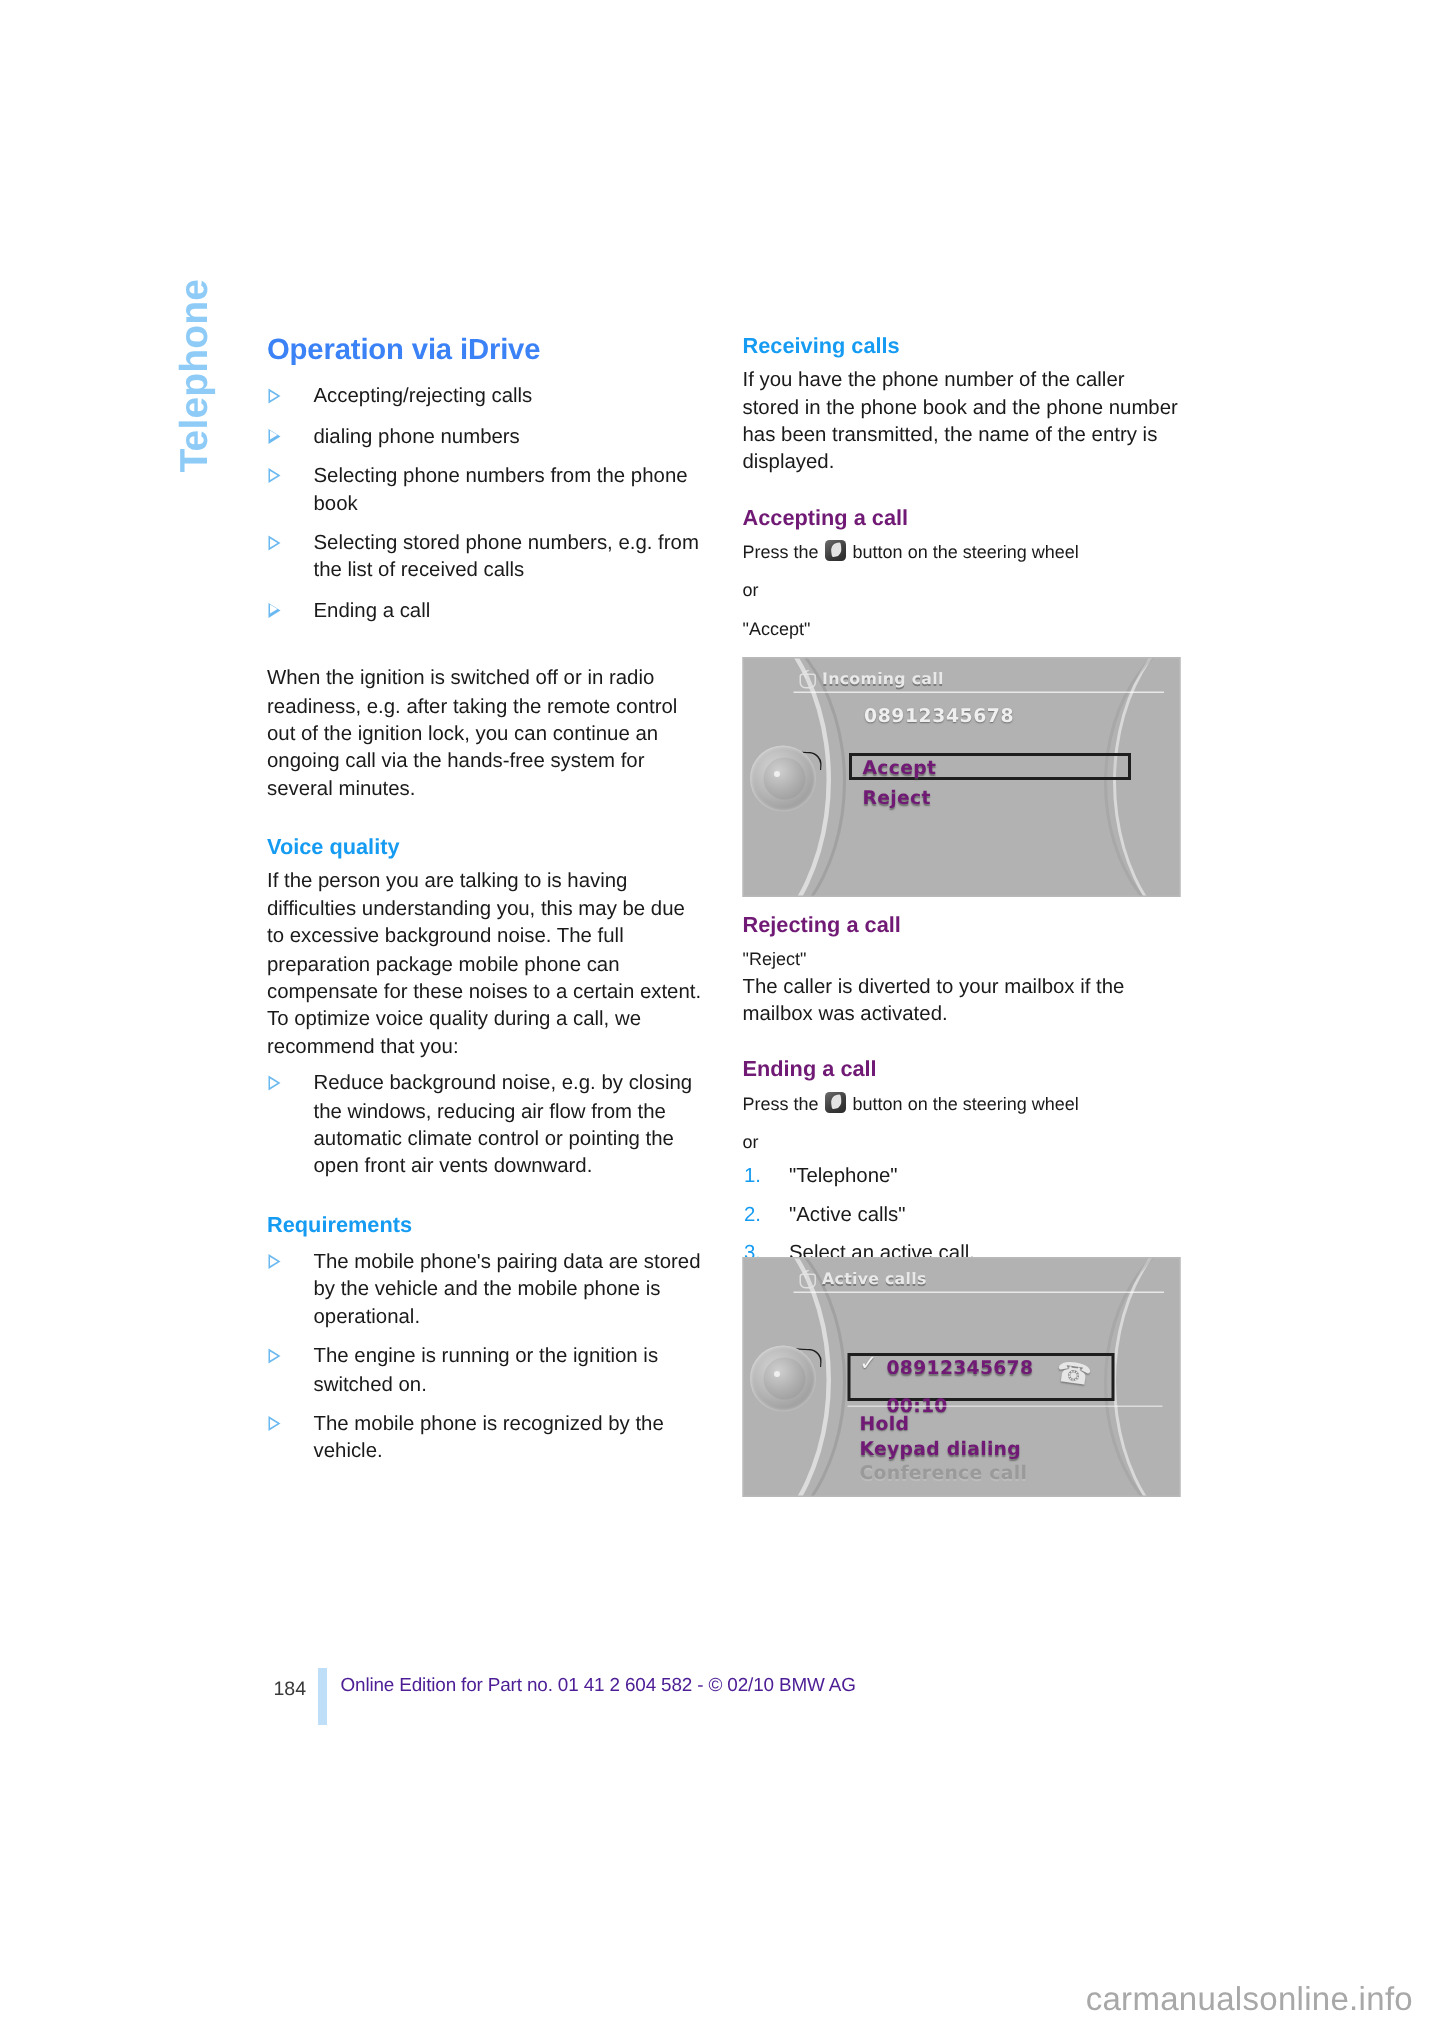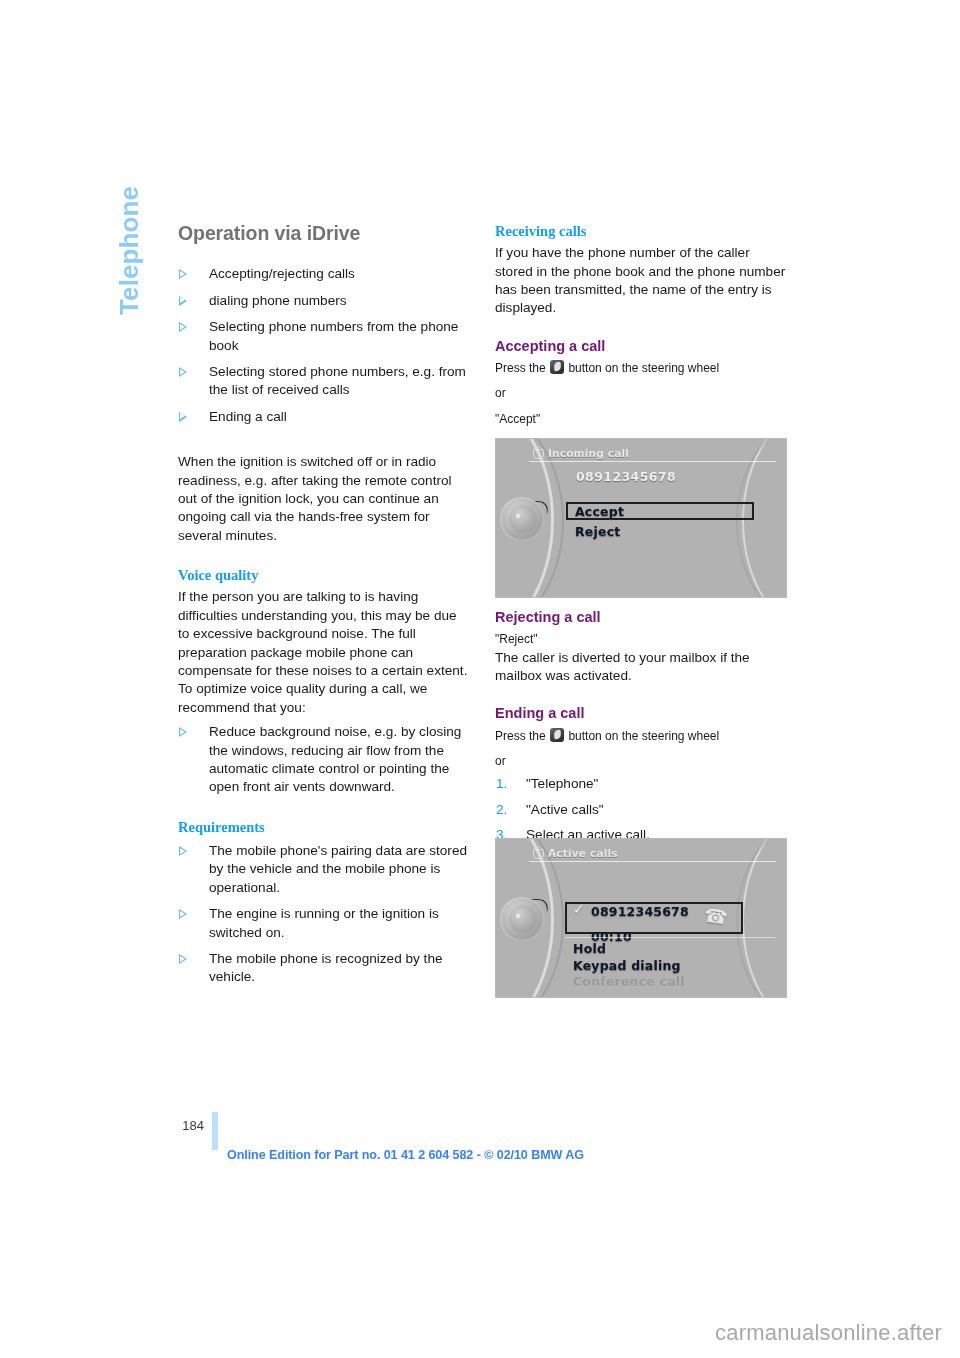--- a/index.html
+++ b/index.html
@@ -61,32 +61,31 @@
     position: absolute;
     top: 0;
     width: 292px;
   }
   .col-left  { left: 0; }
   .col-right { left: 317px; }
 
   h1.heading {
     font-size: 19.5px;
     font-weight: bold;
-    color: #737373;
-    margin: 0 0 20px 0;
+    color: #3b82f6;
+    margin: 0 0 10px 0;
     line-height: 1.2;
     letter-spacing: -0.1px;
   }
   h2.subheading {
     font-size: 14.5px;
     font-weight: bold;
     color: #159cf2;
     margin: 21px 0 4px 0;
     line-height: 1.25;
-    font-family: Liberation Serif, serif;
   }
   h3.subsubheading {
     font-size: 14.5px;
     font-weight: bold;
     color: #701a75;
     margin: 19px 0 4px 0;
     line-height: 1.25;
   }
   p.para {
     font-size: 13.6px;
@@ -266,21 +265,21 @@
     border: 2px solid #1e1e1e;
     background: rgba(176,176,176,0.15);
   }
   .sel-box-1 { left: 37px; top: 57px; width: 188px; height: 18px; }
   .sel-box-2 { left: 36px; top: 57px; width: 178px; height: 32px; }
 
   .idrive-item {
     position: absolute;
     font-size: 12.5px;
     font-weight: bold;
-    color: #0f172a;
+    color: #701a75;
     text-shadow: 0 1px 1px rgba(80,80,80,0.7);
     letter-spacing: 0.2px;
     white-space: nowrap;
   }
   .it-accept  { left: 46px; top: 59px; }
   .it-reject  { left: 46px; top: 79px; }
 
   .it-callnum { left: 62px; top: 59px; }
   .it-calltime{ left: 62px; top: 84px; }
   .it-hold    { left: 44px; top: 96px; }
@@ -371,24 +370,24 @@
   .folio-bar {
     position: absolute;
     left: 34px; top: 0;
     width: 6px;
     height: 38px;
     background: #bfdff8;
   }
   .footer-text {
     position: absolute;
     left: 49px;
-    top: 36px;
+    top: 4px;
     font-size: 12.6px;
-    color: #3b82f6;
-    font-weight: bold;
+    color: #4c1d95;
+    font-weight: normal;
     letter-spacing: -0.1px;
   }
 
   
   .watermark {
     position: absolute;
     right: 18px;
     bottom: 12px;
     font-size: 22px;
     color: #a8a8a8;
@@ -575,15 +574,15 @@
     </div>
 
   </div>
 
   <div class="footer">
     <div class="folio">184</div>
     <div class="folio-bar"></div>
     <div class="footer-text">Online Edition for Part no. 01 41 2 604 582 - © 02/10 BMW AG</div>
   </div>
 
-  <div class="watermark">carmanualsonline.after</div>
+  <div class="watermark">carmanualsonline.info</div>
 
 </div>
 
 </body></html>

